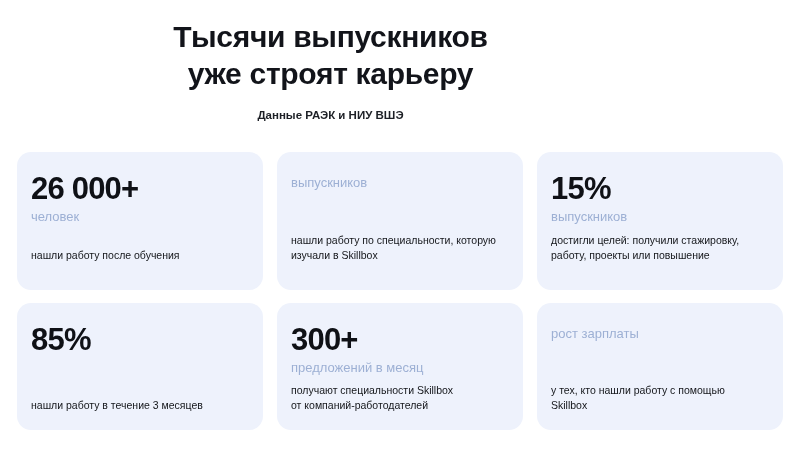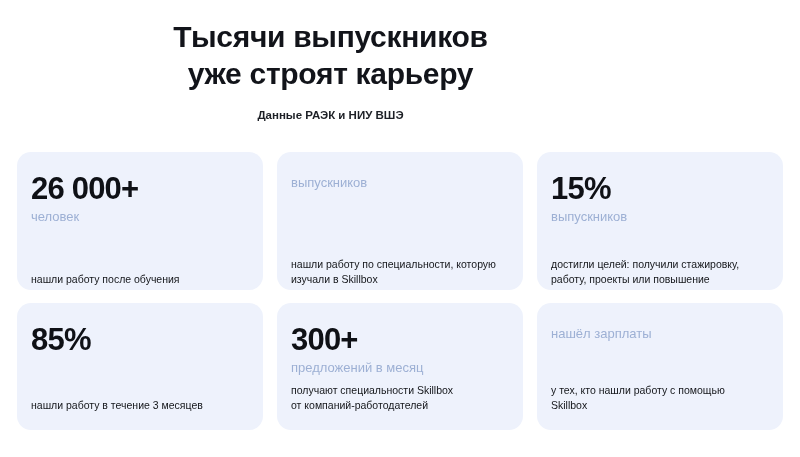--- a/index.html
+++ b/index.html
@@ -83,21 +83,21 @@
     line-height: 13px;
     font-weight: 400;
     color: #9db0d4;
     margin: 4px 0 0 0;
   }
 
   .stat-desc {
     position: absolute;
     left: 14px;
     right: 14px;
-    bottom: 4px;
+    bottom: 28px;
     font-size: 10.5px;
     line-height: 14.5px;
     font-weight: 400;
     color: #14161a;
     margin: 0;
     white-space: pre-line;
   }
 
   
   .grid .card.row2 .stat-desc {
@@ -142,19 +142,19 @@
     </div>
 
     <div class="card row2">
       <p class="stat-value">300+</p>
       <p class="stat-label">предложений в месяц</p>
       <p class="stat-desc">получают специальности Skillbox
 от компаний-работодателей</p>
     </div>
 
     <div class="card row2">
-      <p class="stat-label">нашёл зарплаты</p>
+      <p class="stat-label">рост зарплаты</p>
       <p class="stat-desc">у тех, кто нашли работу с помощью
 Skillbox</p>
     </div>
 
   </div>
 </div>
 
 </body></html>

